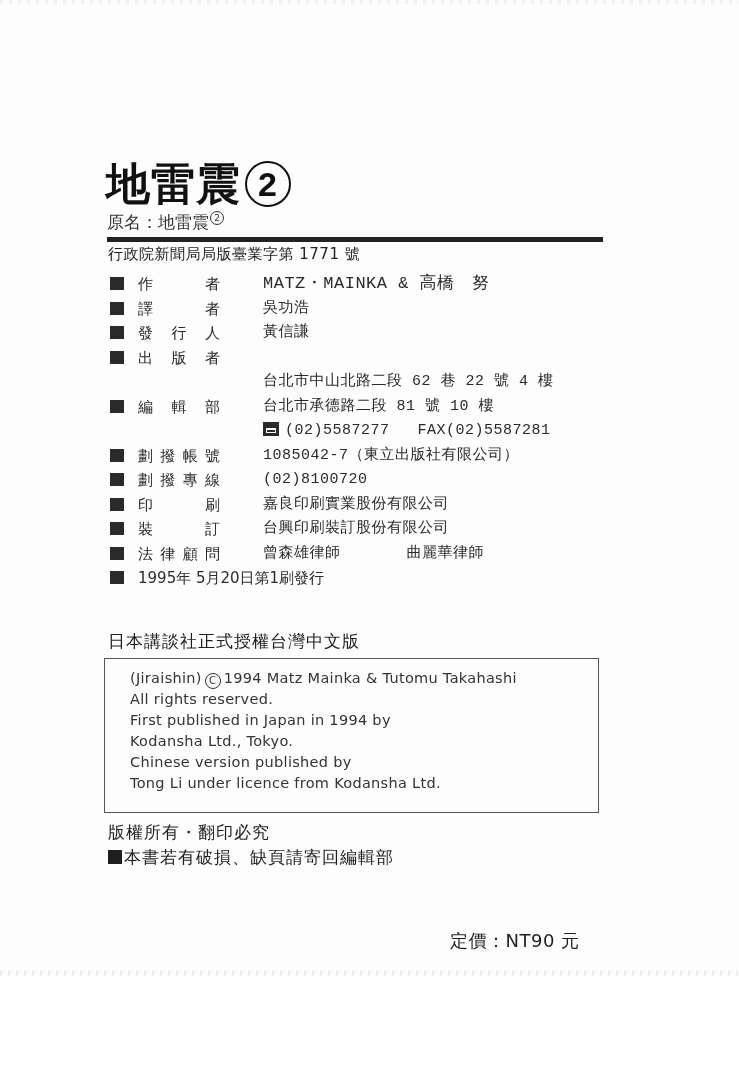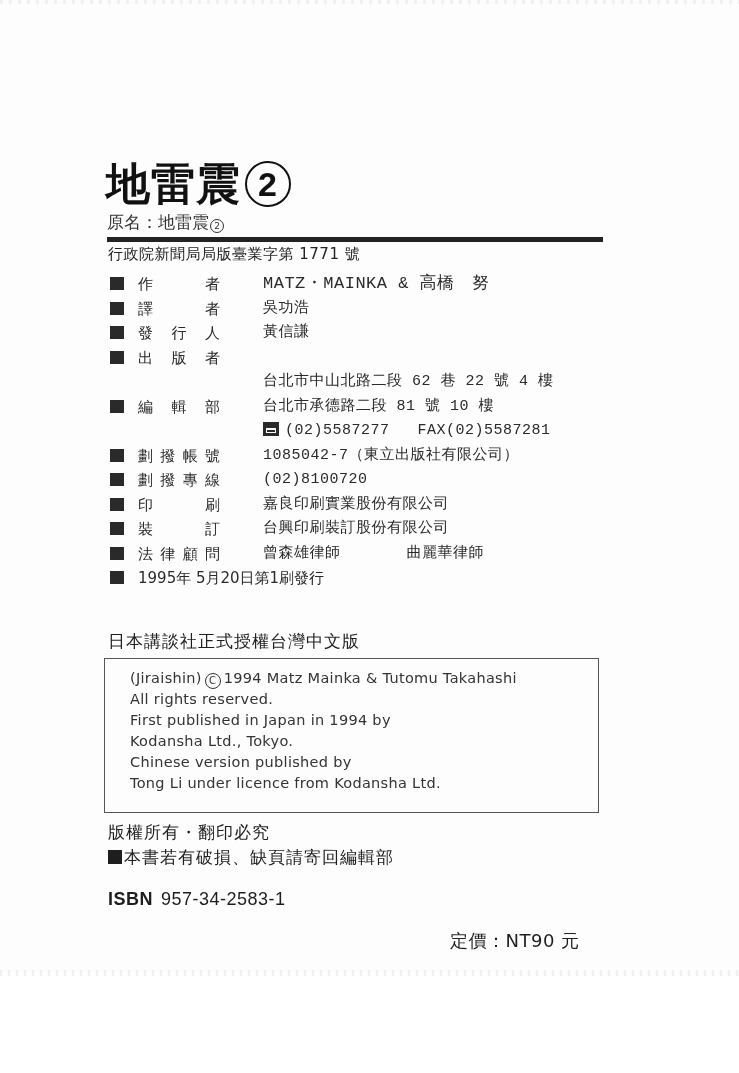--- a/index.html
+++ b/index.html
@@ -51,21 +51,21 @@
       margin-left: 4px;
       line-height: 1;
       font-family: "Liberation Sans", sans-serif;
     }
     .subtitle {
       position: absolute;
       left: 107px; top: 211px;
       font-size: 17px;
       color: #333;
       line-height: 22px;
-      display: flex; align-items: flex-end;
+      display: flex; align-items: flex-start;
     }
     .vol-circle-small {
       display: inline-flex; align-items: center; justify-content: center;
       width: 12px; height: 12px;
       border: 1px solid #333;
       border-radius: 50%;
       font-size: 9px;
       margin-left: 1px;
       line-height: 1;
     }
@@ -360,22 +360,19 @@
     <div class="line">Kodansha Ltd., Tokyo.</div>
     <div class="line">Chinese version published by</div>
     <div class="line">Tong Li under licence from Kodansha Ltd.</div>
   </div>
 
   <div class="rights">
     <div>版權所有・翻印必究</div>
     <div><span class="bullet-inline"></span><span>本書若有破損、缺頁請寄回編輯部</span></div>
   </div>
 
-  <div class="isbn">
-    <b>ISBN</b><span>957-34-2583-1</span>
-  </div>
 
   <div class="price">
     <span>定價：</span><span>NT90 元</span>
   </div>
 
   <div class="scan-noise-bottom"></div>
 </div>
 
 </body></html>

